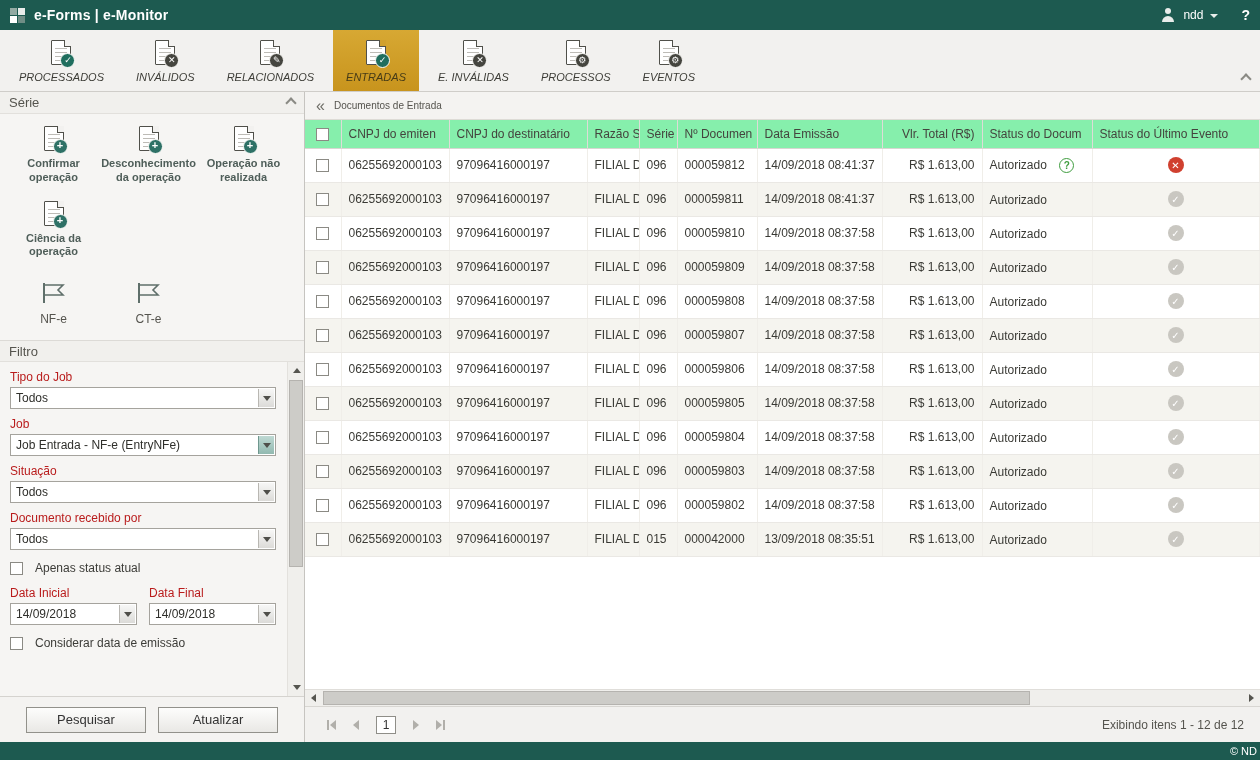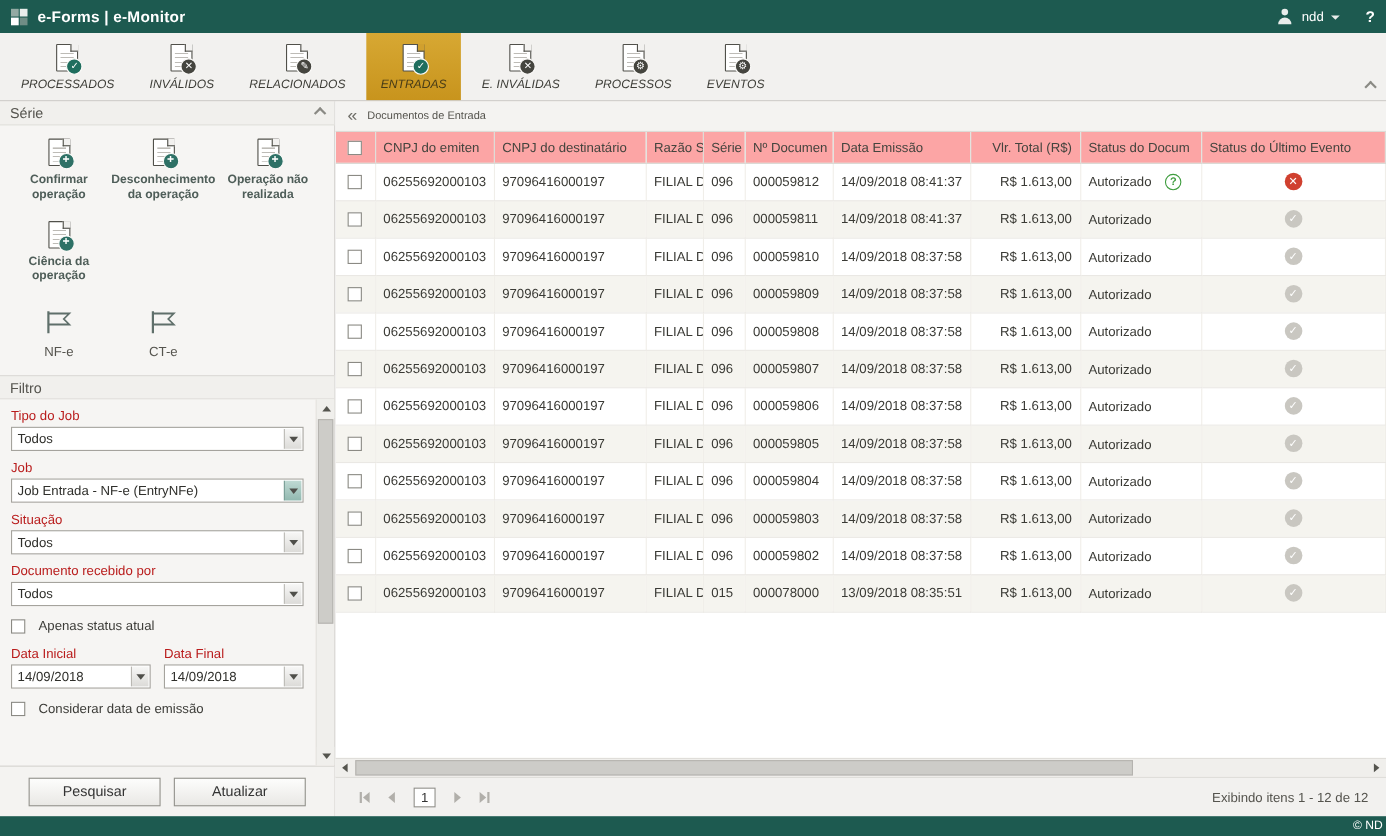--- a/index.html
+++ b/index.html
@@ -87,21 +87,21 @@
 
   .sidebar-buttons{height:46px;flex:none;border-top:1px solid #d5d3cf;background:#f4f3f1;display:flex;align-items:center;justify-content:center;gap:12px;}
   .btn{width:120px;height:26px;background:linear-gradient(#fdfdfc,#e9e8e5);border:1px solid #92918b;font-size:13px;color:#333;display:flex;align-items:center;justify-content:center;font-family:"Liberation Sans",sans-serif;}
 
   
   .content-header{height:28px;flex:none;background:#f4f3f1;border-bottom:1px solid #dddbd6;display:flex;align-items:center;gap:9px;padding-left:11px;color:#55544e;font-size:10px;}
   .collapse-chevrons::after{content:"«";font-size:16px;color:#6f6e68;line-height:1;}
 
   .table-wrap{flex:1;overflow:hidden;min-height:0;}
   table{border-collapse:collapse;table-layout:fixed;width:954px;}
-  thead th{height:28px;background:#fca5a5;border-bottom:1px solid #d8d6d1;border-right:1px solid #dedcd7;font-size:12px;font-weight:normal;color:#44443e;text-align:left;padding:0 7px;white-space:nowrap;overflow:hidden;}
+  thead th{height:28px;background:#86efac;border-bottom:1px solid #d8d6d1;border-right:1px solid #dedcd7;font-size:12px;font-weight:normal;color:#44443e;text-align:left;padding:0 7px;white-space:nowrap;overflow:hidden;}
   thead th:nth-child(8){text-align:right;}
   tbody td{height:34px;border-bottom:1px solid #eae8e4;border-right:1px solid #f0eee9;font-size:12px;color:#3a3a35;padding:0 7px;white-space:nowrap;overflow:hidden;}
   tbody tr:nth-child(even){background:#f5f4ef;}
   .c-check{text-align:center;padding:0;}
   .c-check .cb{display:inline-block;vertical-align:middle;}
   .c-val{text-align:right;}
   .c-evento{text-align:center;}
   .q-icon{display:inline-flex;width:15px;height:15px;border-radius:50%;border:1px solid #3f9d3f;color:#3f9d3f;font-size:10px;font-weight:bold;align-items:center;justify-content:center;margin-left:9px;vertical-align:middle;}
   .q-icon.question::after{content:"?";}
   .evento-icon{display:inline-flex;width:16px;height:16px;border-radius:50%;align-items:center;justify-content:center;color:#fff;font-size:10px;vertical-align:middle;}
@@ -565,21 +565,21 @@
                   <span class="evento-icon ok"></span>
                 </td>
               </tr>
 
               <tr>
                 <td class="c-check"><span class="cb"></span></td>
                 <td>06255692000103</td>
                 <td>97096416000197</td>
                 <td>FILIAL D</td>
                 <td>015</td>
-                <td>000078000</td>
+                <td>000042000</td>
                 <td>13/09/2018 08:35:51</td>
                 <td class="c-val">R$ 1.613,00</td>
                 <td>
                   <span class="status-text">Autorizado</span>
                   
                 </td>
                 <td class="c-evento">
                   <span class="evento-icon ok"></span>
                 </td>
               </tr>

